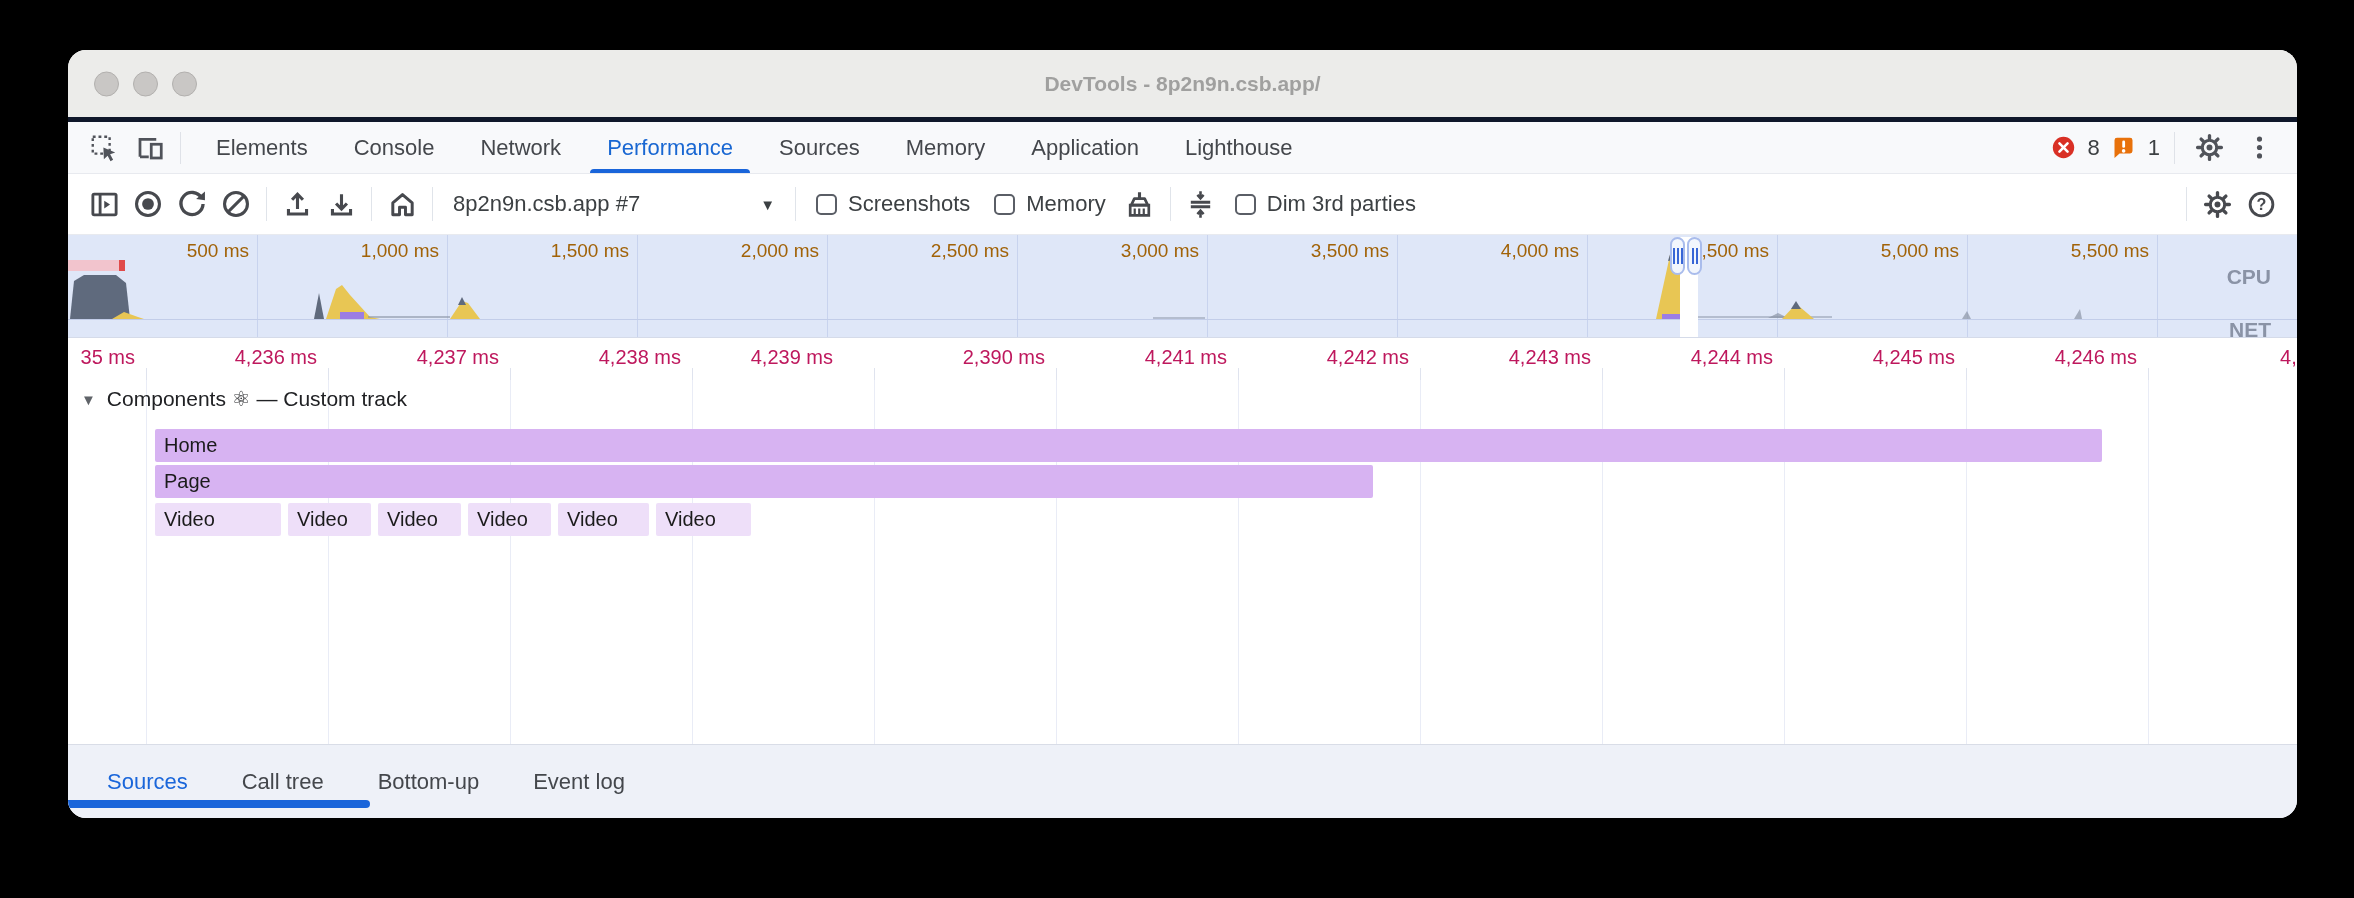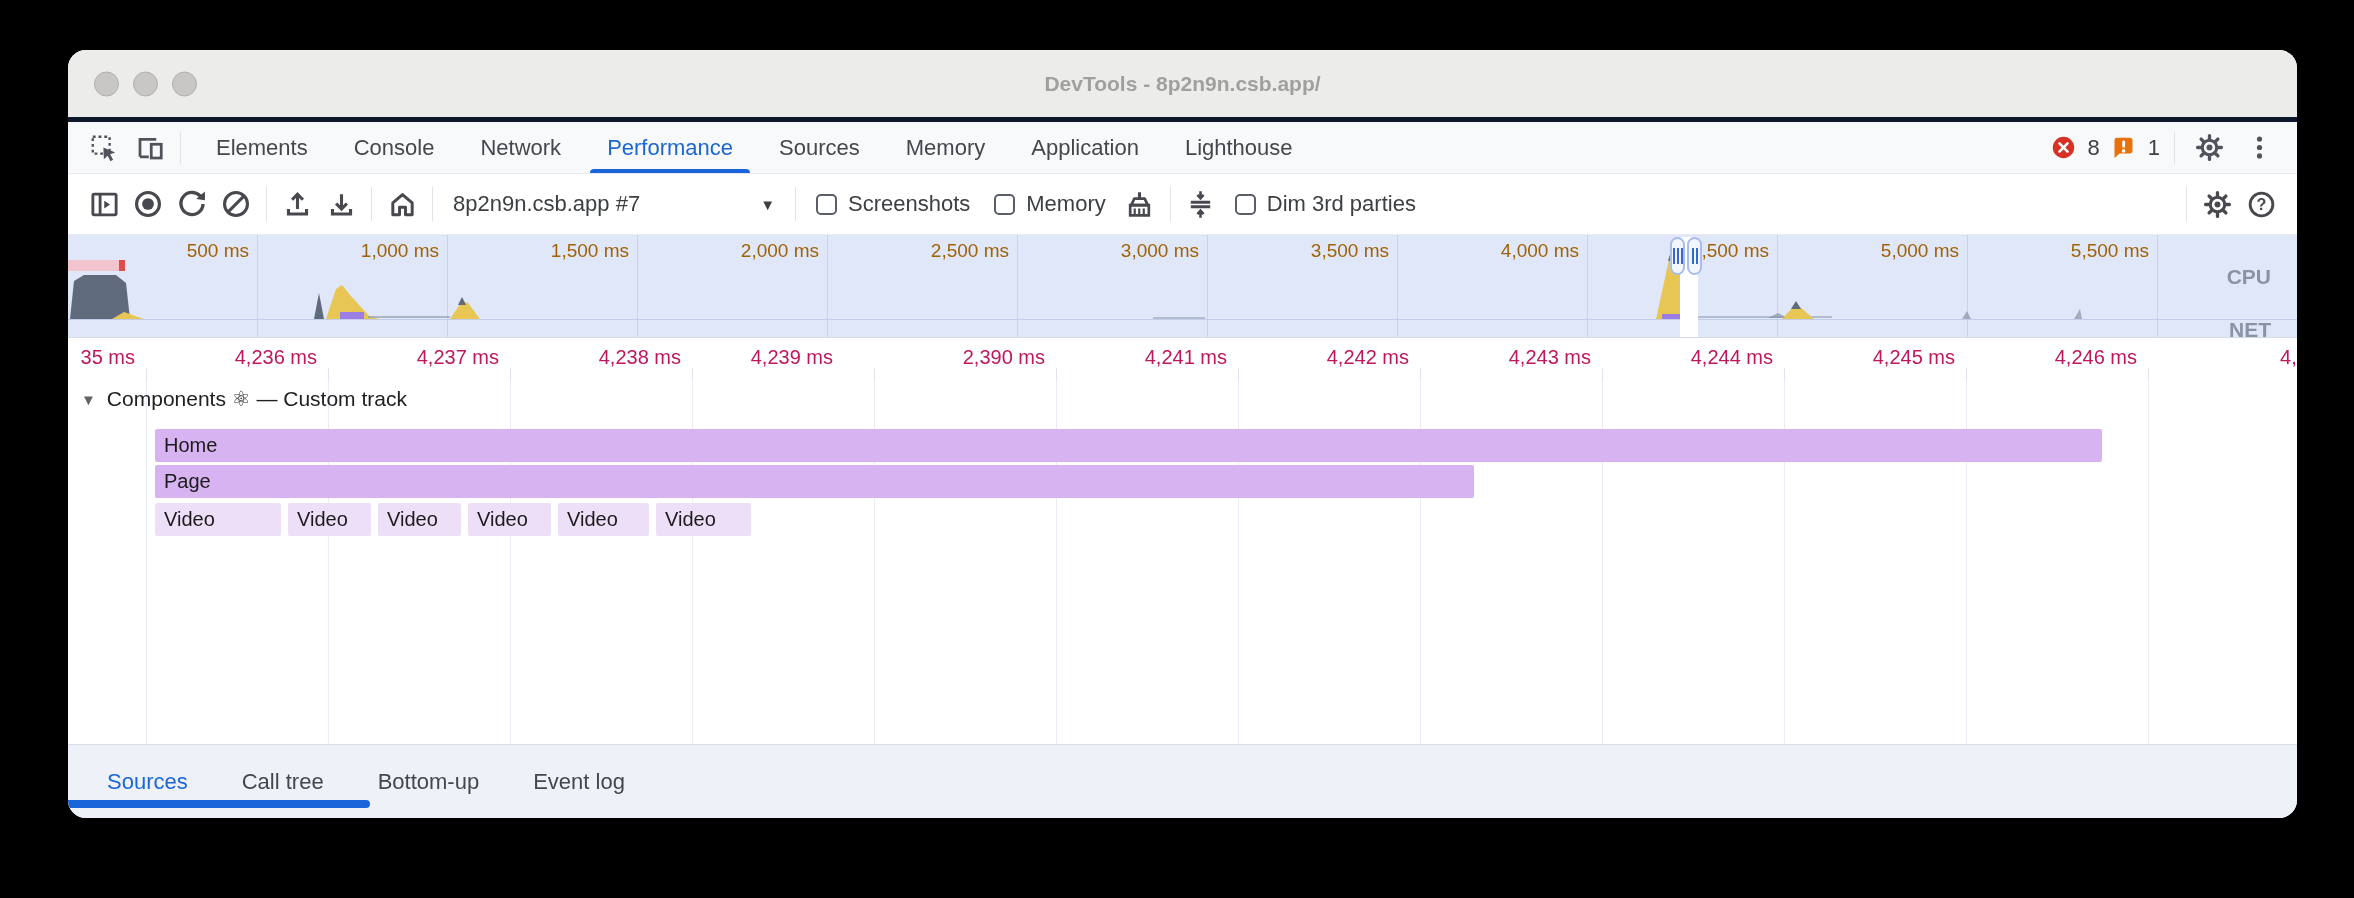--- a/index.html
+++ b/index.html
@@ -359,21 +359,21 @@
         <div class="grid" style="left: 806px;"></div>
         <div class="grid" style="left: 624px;"></div>
         <div class="grid" style="left: 442px;"></div>
         <div class="grid" style="left: 260px;"></div>
         <div class="grid" style="left: 78px;"></div>
       <div class="track-header">
         <span class="disclosure">▼</span>
         <span>Components ⚛ — Custom track</span>
       </div>
     <div class="bar" style="left: 87px; top: 49px; width: 1947px;">Home</div>
-        <div class="bar" style="left: 87px; top: 85px; width: 1319px;">Page</div>
+        <div class="bar" style="left: 87px; top: 85px; width: 1218px;">Page</div>
         <div class="bar video" style="left: 87px; top: 123px; width: 126px;">Video</div>
         <div class="bar video" style="left: 220px; top: 123px; width: 83px;">Video</div>
         <div class="bar video" style="left: 310px; top: 123px; width: 83px;">Video</div>
         <div class="bar video" style="left: 400px; top: 123px; width: 83px;">Video</div>
         <div class="bar video" style="left: 490px; top: 123px; width: 91px;">Video</div>
         <div class="bar video" style="left: 588px; top: 123px; width: 95px;">Video</div>
       </div>
 
     <div class="bottombar" id="bottom-tabs">
       <div class="bottom-underline"></div>

